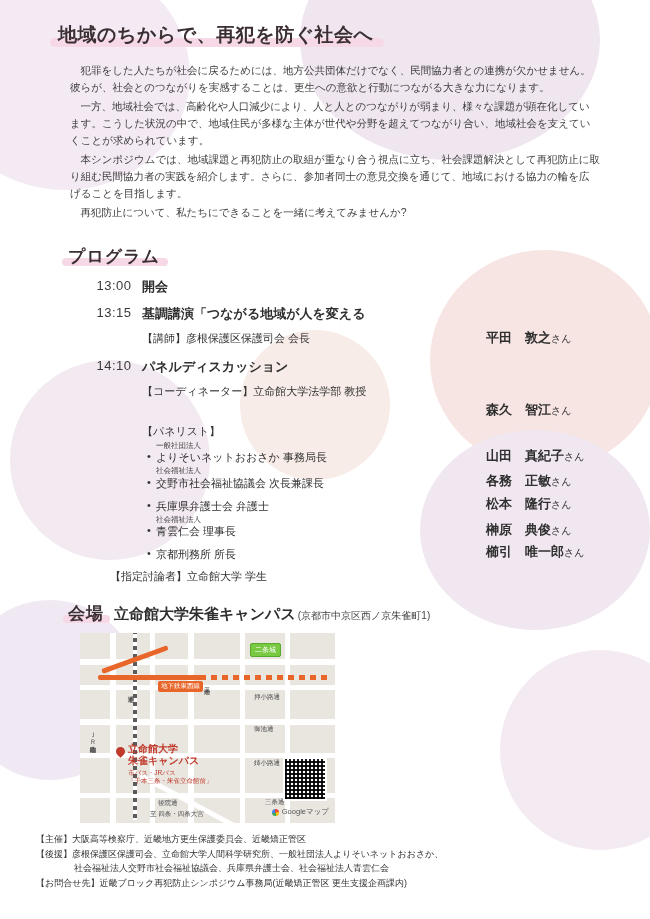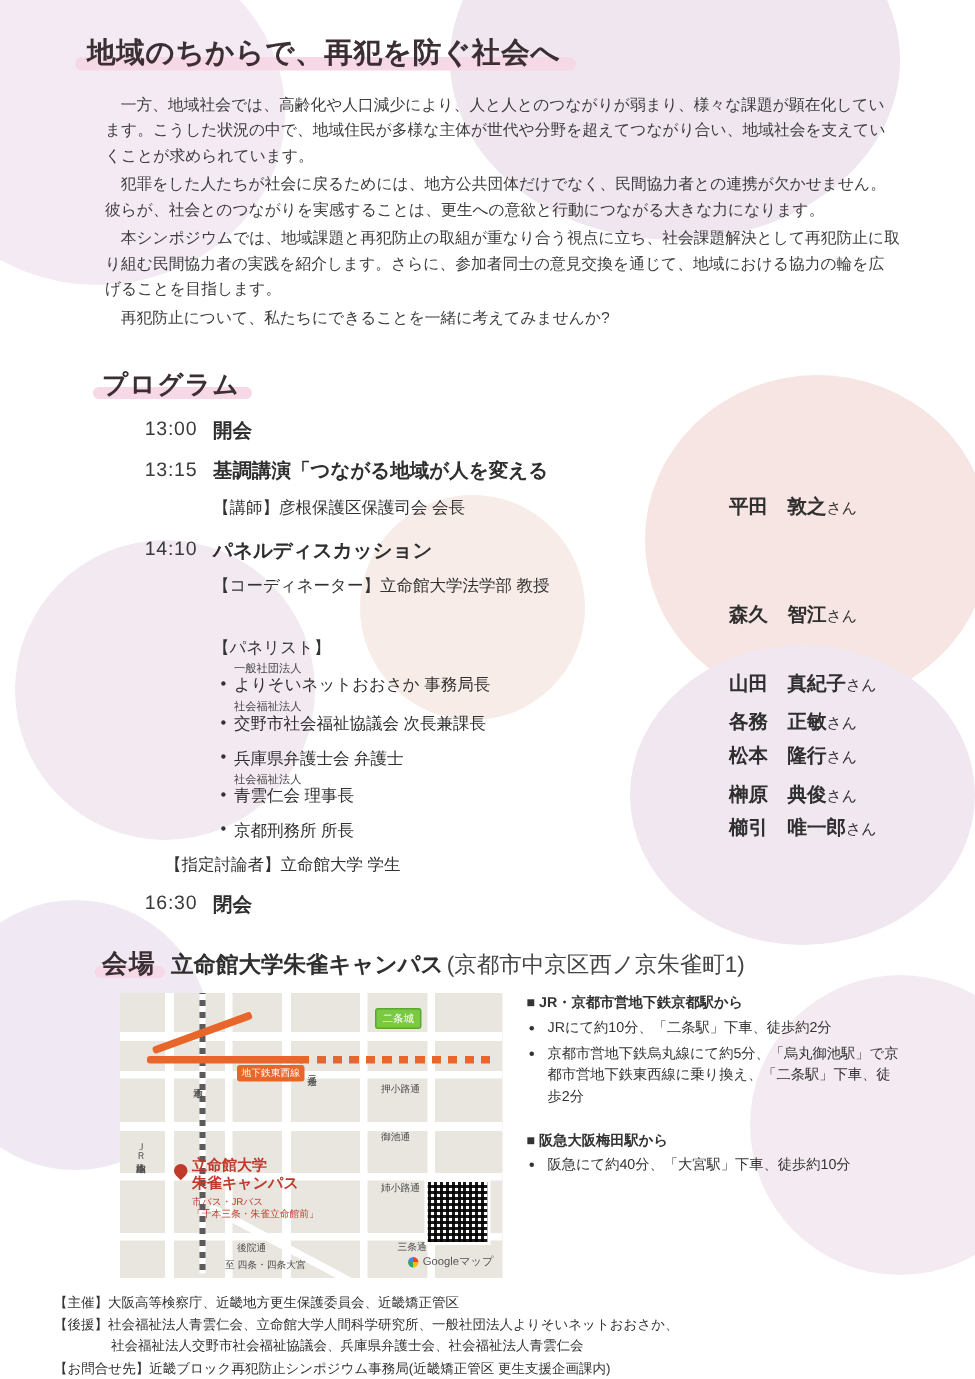--- a/index.html
+++ b/index.html
@@ -158,21 +158,21 @@
     font-weight: bold;
     color: #3b2f33;
     letter-spacing: 1px;
     margin-right: 10px;
   }
   .venue-tag .hl {
     position: absolute; left: -5px; right: -6px; bottom: 2px; height: 8px;
     background: #f6d8e6; border-radius: 4px; z-index: -1;
   }
   .venue-name { font-size: 15px; font-weight: bold; color: #2f2f2f; }
-  .venue-addr { font-size: 15px; color: #444; margin-left: 2px; }
+  .venue-addr { font-size: 10px; color: #444; margin-left: 2px; }
 
   
   .map-area { display: flex; margin: 8px 0 0 62px; }
 
   .map {
     position: relative;
     width: 255px;
     height: 190px;
     background: #e9e6e0;
     flex: none;
@@ -306,22 +306,22 @@
 <div class="blob blob-8"></div>
 
 <div class="page">
 
   <div class="title-wrap">
     <span class="title-underline"></span>
     <h1 class="doc-title">地域のちからで、再犯を防ぐ社会へ</h1>
   </div>
 
   <div class="intro">
+    <p>犯罪をした人たちが社会に戻るためには、地方公共団体だけでなく、民間協力者との連携が欠かせません。彼らが、社会とのつながりを実感することは、更生への意欲と行動につながる大きな力になります。</p>
     <p>一方、地域社会では、高齢化や人口減少により、人と人とのつながりが弱まり、様々な課題が顕在化しています。こうした状況の中で、地域住民が多様な主体が世代や分野を超えてつながり合い、地域社会を支えていくことが求められています。</p>
-    <p>犯罪をした人たちが社会に戻るためには、地方公共団体だけでなく、民間協力者との連携が欠かせません。彼らが、社会とのつながりを実感することは、更生への意欲と行動につながる大きな力になります。</p>
     <p>本シンポジウムでは、地域課題と再犯防止の取組が重なり合う視点に立ち、社会課題解決として再犯防止に取り組む民間協力者の実践を紹介します。さらに、参加者同士の意見交換を通じて、地域における協力の輪を広げることを目指します。</p>
     <p>再犯防止について、私たちにできることを一緒に考えてみませんか?</p>
   </div>
 
   <div class="section-head">
     <span class="hl"></span>
     <span>プログラム</span>
   </div>
 
   <div class="program">
@@ -405,24 +405,20 @@
       <span class="org">
         <span class="who">京都刑務所 所長</span>
       </span>
       <span class="role-name">
         <span>櫛引　唯一郎</span><span class="san">さん</span>
       </span>
     </div>
 
     <div class="discussant">【指定討論者】立命館大学 学生</div>
 
-    <div class="prow" style="margin-top:10px;">
-      <div class="ptime">16:30</div>
-      <div class="ptitle">閉会</div>
-    </div>
   </div>
 
   
   <div class="venue-line">
     <span class="venue-tag">
       <span class="hl"></span>
       <span>会場</span>
     </span>
     <span class="venue-name">立命館大学朱雀キャンパス</span>
     <span class="venue-addr">(京都市中京区西ノ京朱雀町1)</span>
@@ -468,39 +464,24 @@
       <div class="campus-label" style="left:48px; top:110px;">立命館大学<br>朱雀キャンパス</div>
       <div class="bus-label" style="left:48px; top:136px;">市バス・JRバス<br>「千本三条・朱雀立命館前」</div>
 
       <div class="qr"></div>
       <div class="gmaps">
         <span class="dot"></span>
         <span>Googleマップ</span>
       </div>
     </div>
 
-    <div class="access">
-      <div class="grp">
-        <div class="grp-title">■ JR・京都市営地下鉄京都駅から</div>
-        <ul>
-          <li>JRにて約10分、「二条駅」下車、徒歩約2分</li>
-          <li>京都市営地下鉄烏丸線にて約5分、「烏丸御池駅」で京都市営地下鉄東西線に乗り換え、「二条駅」下車、徒歩2分</li>
-        </ul>
-      </div>
-      <div class="grp" style="margin-top:14px;">
-        <div class="grp-title">■ 阪急大阪梅田駅から</div>
-        <ul>
-          <li>阪急にて約40分、「大宮駅」下車、徒歩約10分</li>
-        </ul>
-      </div>
-    </div>
   </div>
 
   
   <div class="footer">
     <div class="ln">【主催】大阪高等検察庁、近畿地方更生保護委員会、近畿矯正管区</div>
-    <div class="ln">【後援】社会福祉法人青雲仁会、立命館大学人間科学研究所、一般社団法人よりそいネットおおさか、</div>
+    <div class="ln">【後援】彦根保護区保護司会、立命館大学人間科学研究所、一般社団法人よりそいネットおおさか、</div>
     <div class="ln indent">社会福祉法人交野市社会福祉協議会、兵庫県弁護士会、社会福祉法人青雲仁会</div>
     <div class="ln">【お問合せ先】近畿ブロック再犯防止シンポジウム事務局(近畿矯正管区 更生支援企画課内)</div>
 
   </div>
 
 </div>
 
 </body></html>

